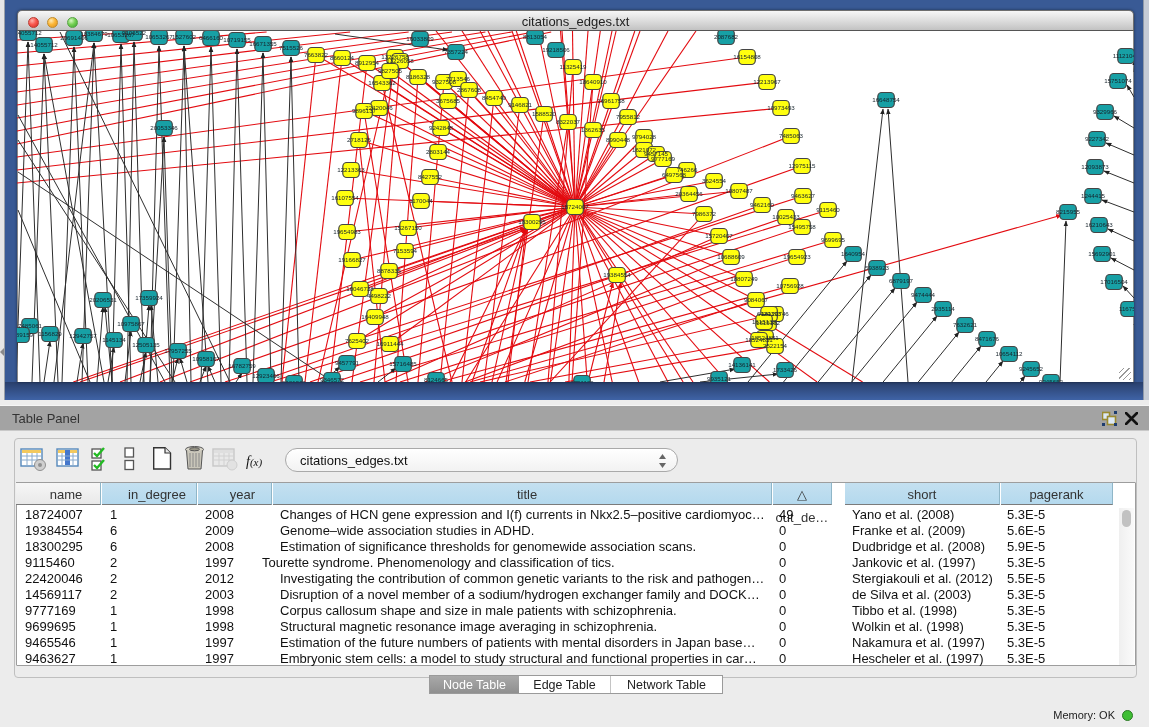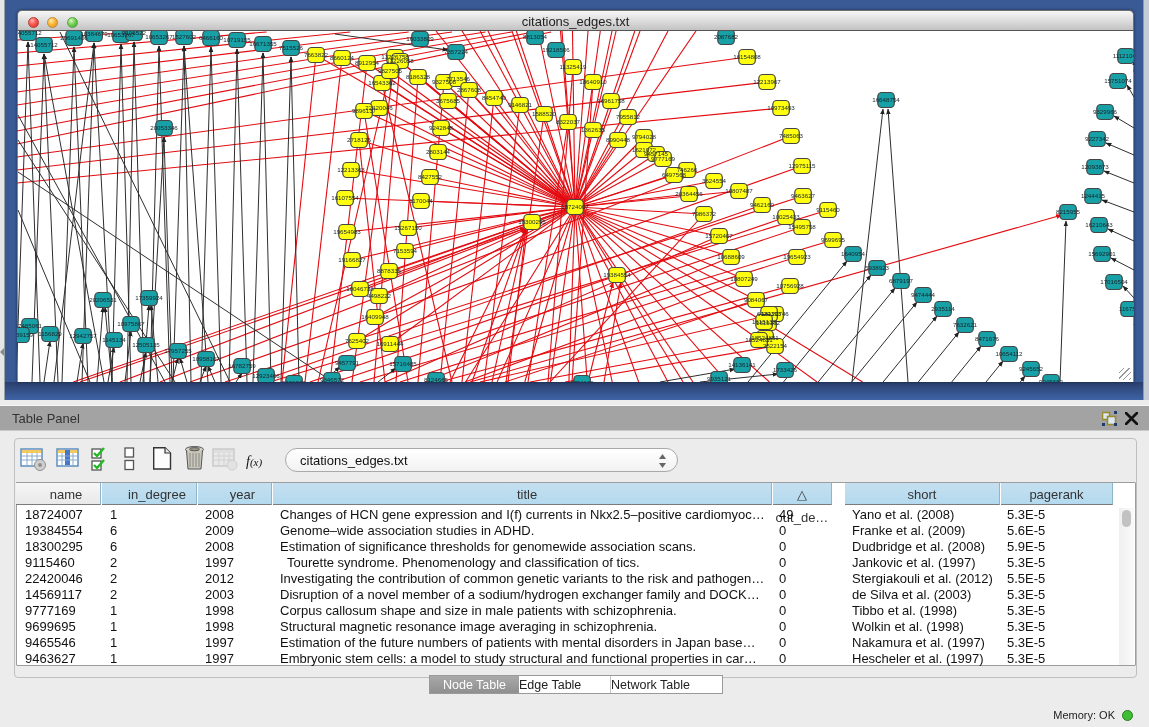--- a/index.html
+++ b/index.html
@@ -24,21 +24,21 @@
 #inner {position:absolute;left:14px;top:38px;width:1123px;height:240px;border:1px solid #bfbfbf;border-radius:4px;background:#ececec}
 #combo {position:absolute;left:285px;top:48px;width:393px;height:24px;background:linear-gradient(#ffffff,#f2f2f2);border:1px solid #a9a9a9;border-radius:12px}
 #combo span {position:absolute;left:14px;top:4px;font-size:13px;color:#111}
 #tblwrap {position:absolute;left:16px;top:82px;width:1120px;height:184px;background:#fff;border:1px solid #9d9d9d;border-radius:1px}
 .th {position:absolute;top:82px;height:23px;border-right:1px solid #8fb6c8;border-top:1px solid #9d9d9d;border-bottom:1px solid #7b7b7b;font-size:13px;color:#333;text-align:center;line-height:23px}
 .tr {position:absolute;left:0;width:1136px;height:16px;font-size:13px;color:#111}
 .tr span {position:absolute;top:1px;white-space:nowrap}
 #vsb {position:absolute;left:1119px;top:108px;width:15px;height:157px;background:linear-gradient(90deg,#efefef,#fafafa)}
 #vsbt {position:absolute;left:2.5px;top:2px;width:9px;height:17px;background:#c2c2c2;border-radius:5px}
 #tabs {position:absolute;left:429px;top:275px;height:19px;border:1px solid #9a9a9a;border-radius:0;background:#fff;overflow:hidden}
-.tab {float:left;height:19px;line-height:18px;font-size:12.5px;color:#222;padding:0;text-align:left;box-sizing:border-box}
+.tab {float:left;height:19px;line-height:18px;font-size:12.5px;color:#222;padding:0;text-align:center;box-sizing:border-box}
 #tab1 {background:linear-gradient(#a9a9a9,#8c8c8c);color:#fff;width:89px;text-align:center;padding:0}
 #tab2 {width:92px;border-right:1px solid #c4c4c4} #tab3 {width:111px}
 #mem {position:absolute;right:34px;top:309px;font-size:11px;color:#222}
 #memdot {position:absolute;left:1122px;top:310px;width:11px;height:11px;border-radius:50%;background:#3fbe34;border:1px solid #2b7a25}
 </style></head><body>
 <div id="bgblue"></div>
 <div id="bgband"></div>
 <div id="lsliver"></div>
 <div id="larrow"></div>
 <div id="win">
@@ -668,21 +668,21 @@
       <span style="left:205px">2008</span>
       <span style="left:280px">Estimation of significance thresholds for genomewide association scans.</span>
       <span style="left:779px">0</span>
       <span style="left:852px">Dudbridge et al. (2008)</span>
       <span style="left:1007px">5.9E-5</span>
     </div>
 <div class="tr" style="top:154px">
       <span style="left:25px">9115460</span>
       <span style="left:110px">2</span>
       <span style="left:205px">1997</span>
-      <span style="left:287px">Tourette syndrome. Phenomenology and classification of tics.</span>
+      <span style="left:262px">Tourette syndrome. Phenomenology and classification of tics.</span>
       <span style="left:779px">0</span>
       <span style="left:852px">Jankovic et al. (1997)</span>
       <span style="left:1007px">5.3E-5</span>
     </div>
 <div class="tr" style="top:170px">
       <span style="left:25px">22420046</span>
       <span style="left:110px">2</span>
       <span style="left:205px">2012</span>
       <span style="left:280px">Investigating the contribution of common genetic variants to the risk and pathogen…</span>
       <span style="left:779px">0</span>

